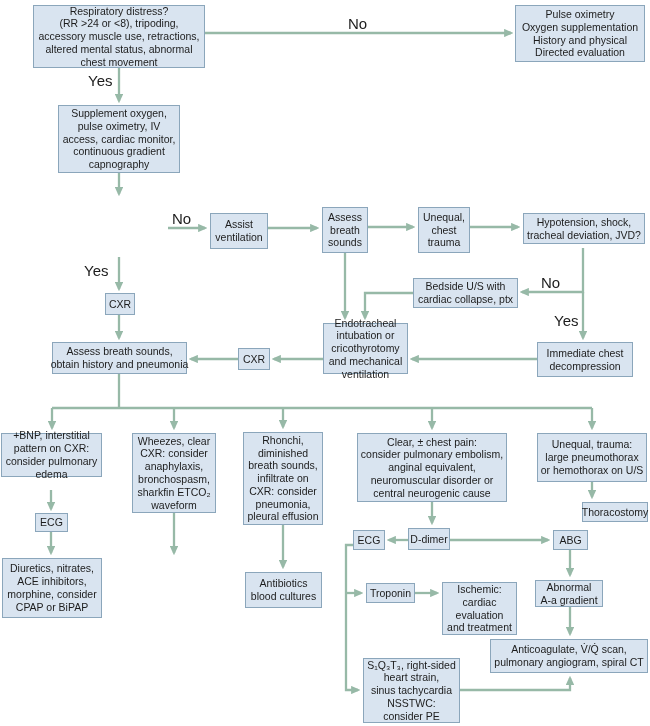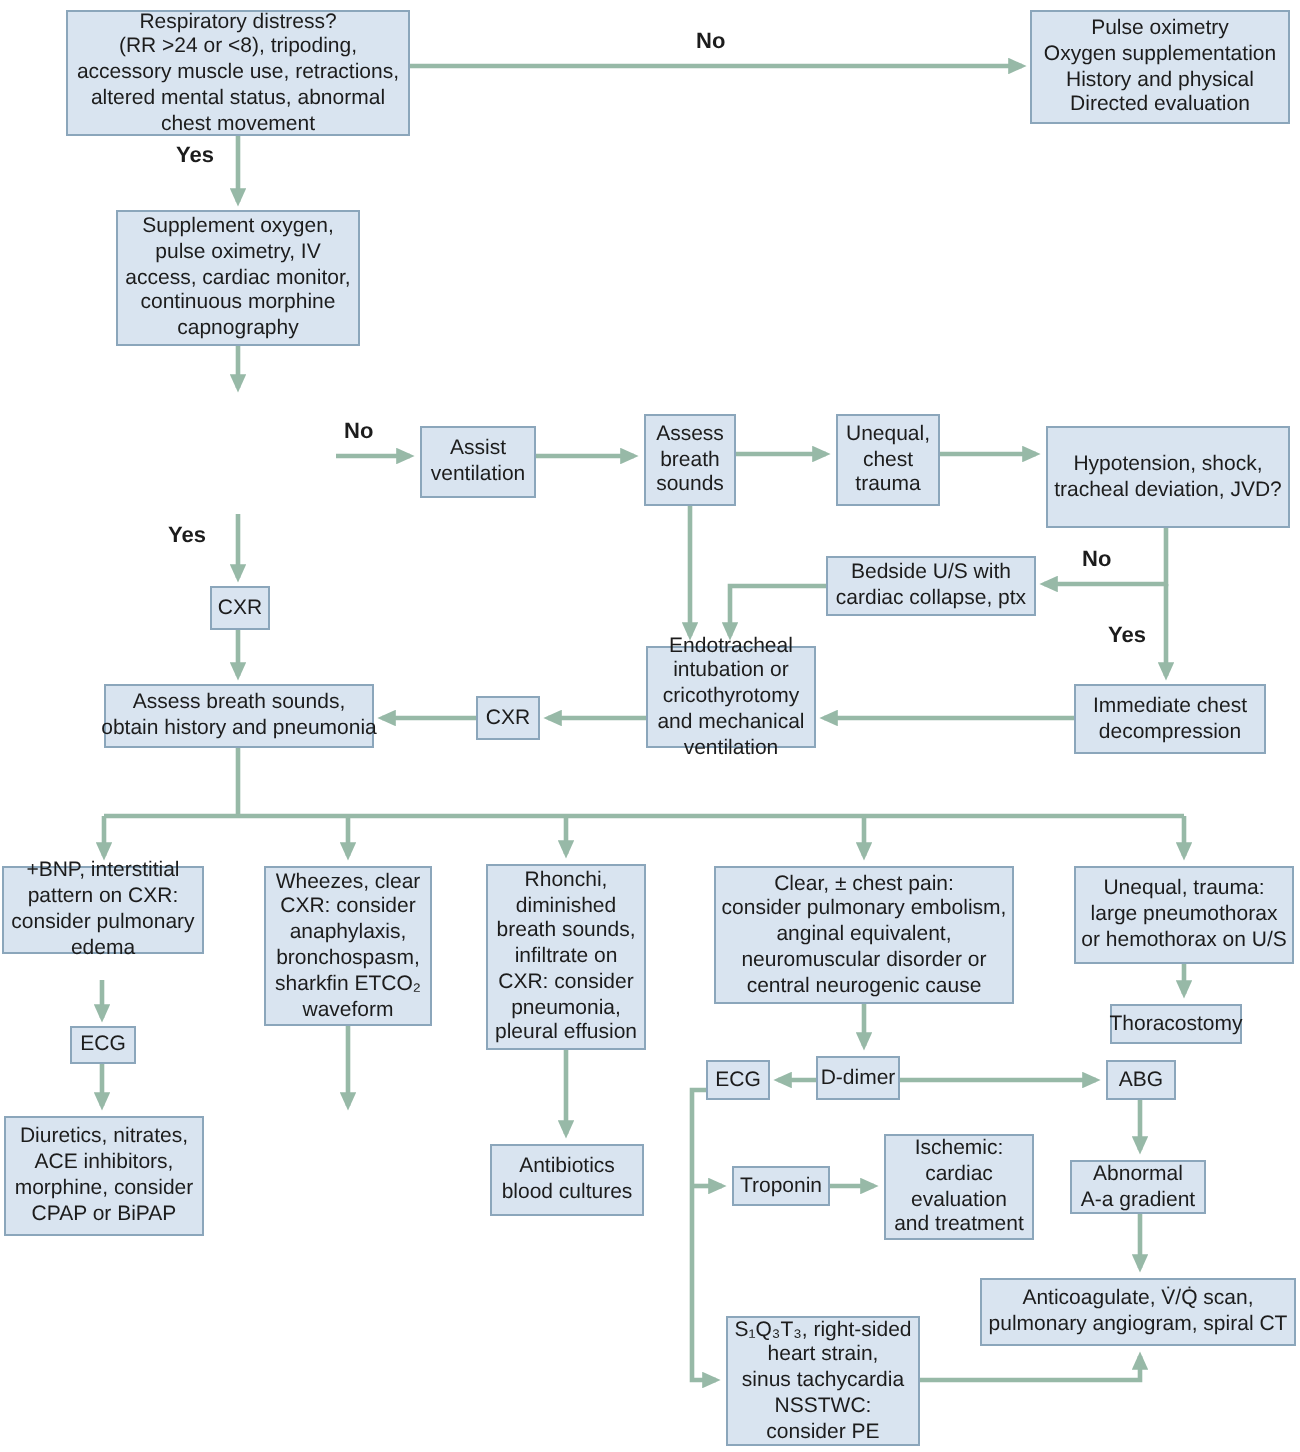--- a/index.html
+++ b/index.html
@@ -32,23 +32,22 @@
     line-height: 1.22;
     display: flex;
     align-items: center;
     justify-content: center;
     text-align: center;
     white-space: pre;
   }
   .edge-label {
     position: absolute;
     color: var(--text, #1c1c1c);
-    font-size: 11px;
+    font-size: 15px;
     white-space: nowrap;
-    font-weight: bold;
   }
 </style>
 </head>
 <body>
 
 <div class="canvas">
 
   <svg class="edges" viewBox="0 0 650 726">
     <defs>
       <marker id="ah" markerWidth="4" markerHeight="3.6" refX="3" refY="1.8" orient="auto">
@@ -99,31 +98,31 @@
 accessory muscle use, retractions,
 altered mental status, abnormal
 chest movement</div>
   <div class="node" style="left:515px;top:5px;width:130px;height:57px">Pulse oximetry
 Oxygen supplementation
 History and physical
 Directed evaluation</div>
   <div class="node" style="left:58px;top:105px;width:122px;height:68px">Supplement oxygen,
 pulse oximetry, IV
 access, cardiac monitor,
-continuous morphine
+continuous gradient
 capnography</div>
   <div class="node" style="left:210px;top:213px;width:58px;height:36px">Assist
 ventilation</div>
   <div class="node" style="left:322px;top:207px;width:46px;height:46px">Assess
 breath
 sounds</div>
   <div class="node" style="left:418px;top:207px;width:52px;height:46px">Unequal,
 chest
 trauma</div>
-  <div class="node" style="left:523px;top:213px;width:122px;height:51px">Hypotension, shock,
+  <div class="node" style="left:523px;top:213px;width:122px;height:31px">Hypotension, shock,
 tracheal deviation, JVD?</div>
   <div class="node" style="left:105px;top:293px;width:30px;height:22px">CXR</div>
   <div class="node" style="left:413px;top:278px;width:105px;height:30px">Bedside U/S with
 cardiac collapse, ptx</div>
   <div class="node" style="left:537px;top:342px;width:96px;height:35px">Immediate chest
 decompression</div>
   <div class="node" style="left:323px;top:323px;width:85px;height:51px">Endotracheal
 intubation or
 cricothyrotomy
 and mechanical
@@ -159,25 +158,25 @@
   <div class="node" style="left:35px;top:513px;width:33px;height:19px">ECG</div>
   <div class="node" style="left:2px;top:558px;width:100px;height:60px">Diuretics, nitrates,
 ACE inhibitors,
 morphine, consider
 CPAP or BiPAP</div>
   <div class="node" style="left:245px;top:572px;width:77px;height:36px">Antibiotics
 blood cultures</div>
   <div class="node" style="left:353px;top:530px;width:32px;height:20px">ECG</div>
   <div class="node" style="left:408px;top:528px;width:42px;height:22px">D-dimer</div>
   <div class="node" style="left:366px;top:583px;width:49px;height:20px">Troponin</div>
-  <div class="node" style="left:442px;top:567px;width:75px;height:53px">Ischemic:
+  <div class="node" style="left:442px;top:582px;width:75px;height:53px">Ischemic:
 cardiac
 evaluation
 and treatment</div>
-  <div class="node" style="left:555px;top:502px;width:66px;height:20px">Thoracostomy</div>
+  <div class="node" style="left:582px;top:502px;width:66px;height:20px">Thoracostomy</div>
   <div class="node" style="left:553px;top:530px;width:35px;height:20px">ABG</div>
   <div class="node" style="left:535px;top:580px;width:68px;height:27px">Abnormal
 A-a gradient</div>
   <div class="node" style="left:490px;top:639px;width:158px;height:34px">Anticoagulate, V̇/Q̇ scan,
 pulmonary angiogram, spiral CT</div>
   <div class="node" style="left:363px;top:658px;width:97px;height:65px">S₁Q₃T₃, right-sided
 heart strain,
 sinus tachycardia
 NSSTWC:
 consider PE</div>

